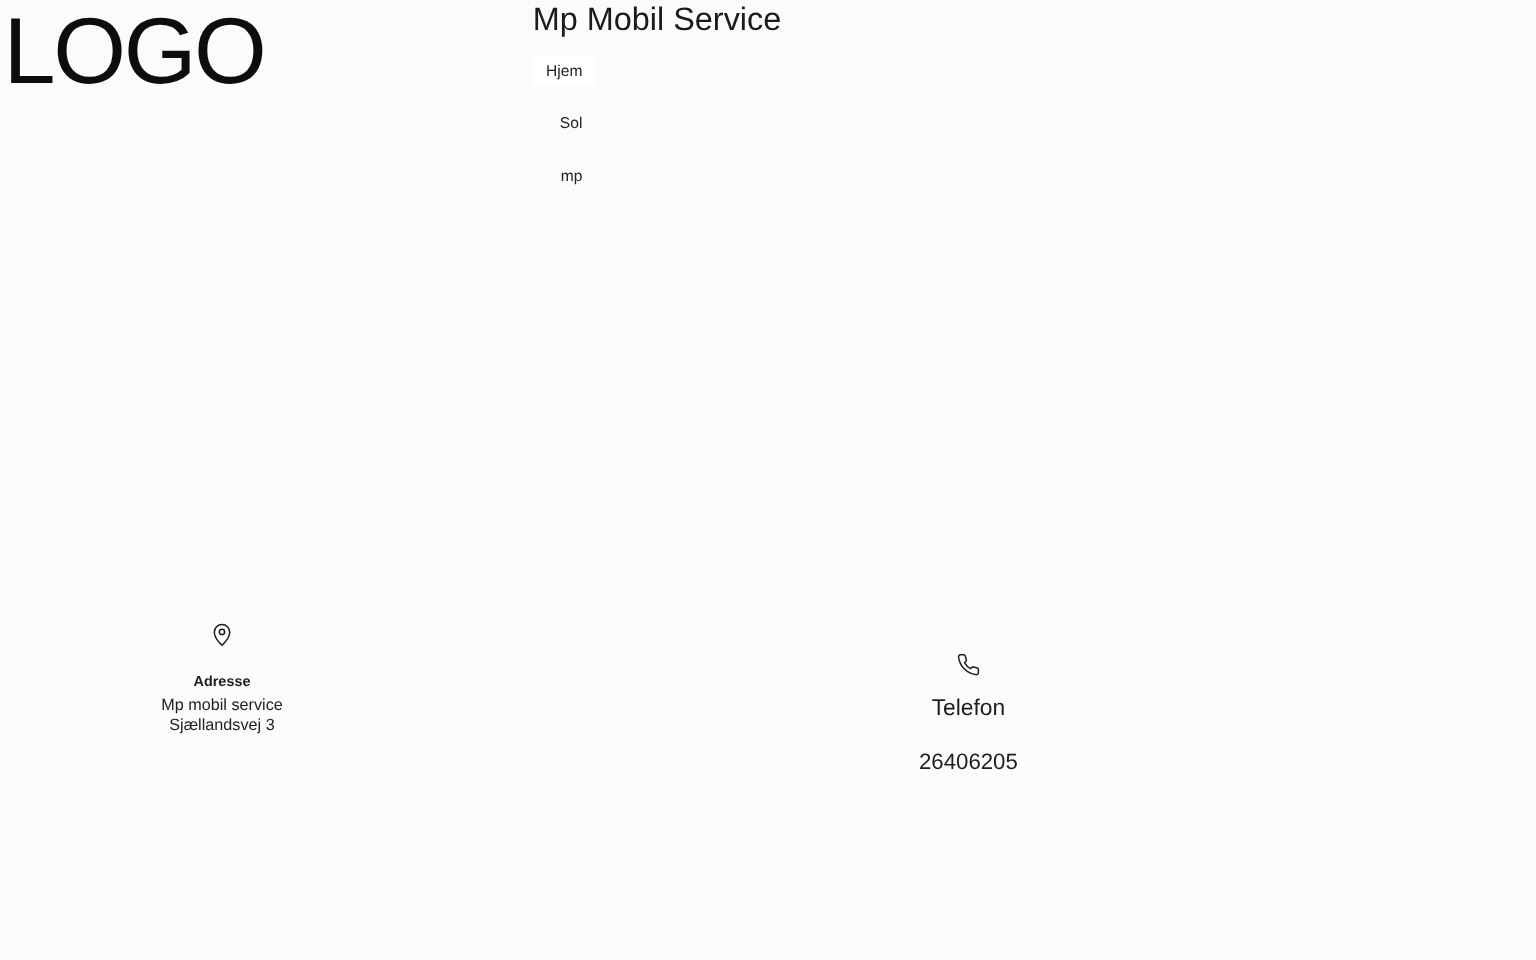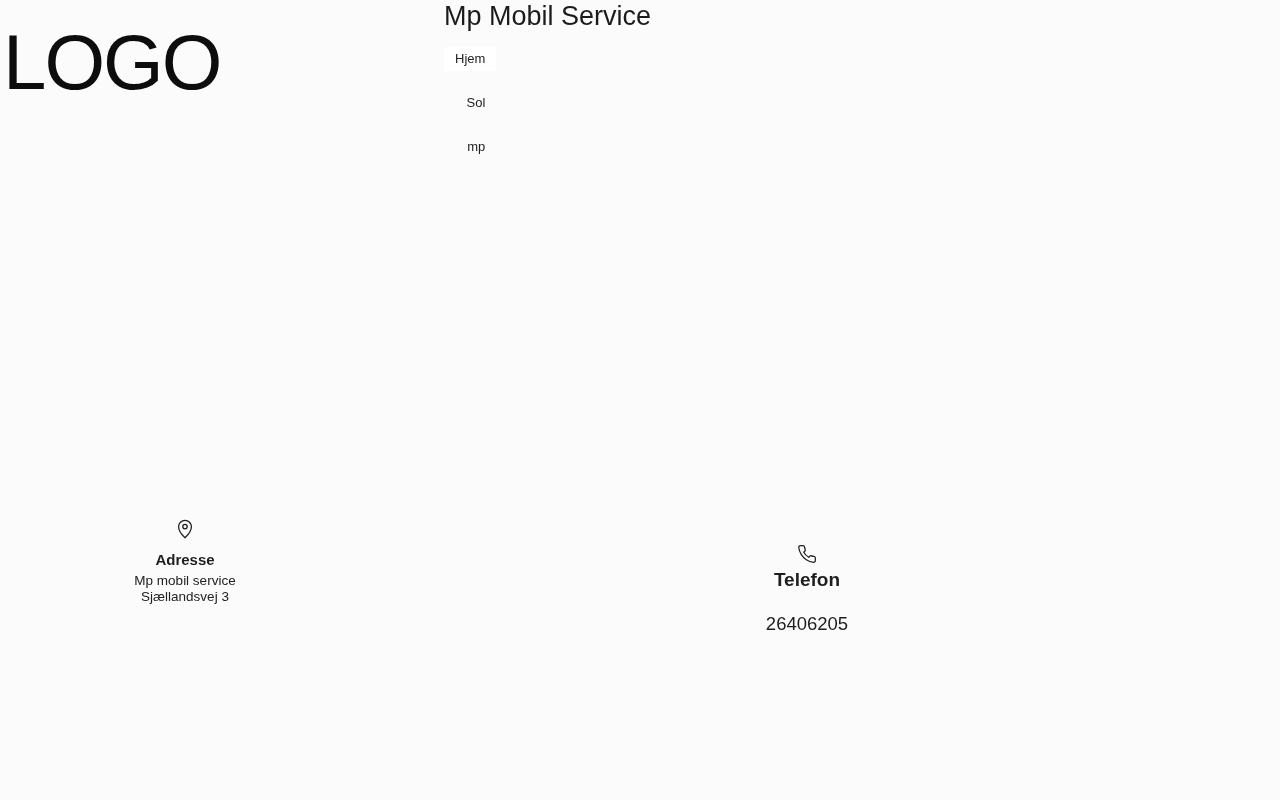--- a/index.html
+++ b/index.html
@@ -6,21 +6,21 @@
   html, body {
     width: 1280px; height: 800px;
     font-family: "Liberation Sans", sans-serif;
     background: #fbfbfb;
     color: #1a1a1a;
     overflow: hidden;
     position: relative;
   }
   .logo {
     position: absolute;
-    left: 3px; top: 23px;
+    left: 3px; top: 3px;
     font-size: 78px;
     letter-spacing: -2px;
     line-height: 1;
     font-weight: 400;
     color: #0d0d0d;
     text-decoration: none;
     cursor: pointer;
   }
   .page-title {
     position: absolute;
@@ -52,34 +52,35 @@
     position: absolute;
     text-align: center;
     color: #1e1e1e;
   }
   .address-col { left: 0px; top: 518px; width: 370px; }
   .phone-col  { left: 622px; top: 544px; width: 370px; }
   .contact-icon { display: inline-block; color: #1e1e1e; }
   .address-col .contact-icon svg { width: 22px; height: 22px; display: block; }
   .phone-col .contact-icon svg { width: 20px; height: 20px; display: block; }
   .address-heading {
-    margin-top: 6px;
-    font-size: 15px;
+    margin-top: 16px;
+    font-size: 12px;
     font-weight: 700;
     line-height: 1.3;
   }
   .address-lines {
     margin-top: 3px;
     font-size: 13.5px;
     line-height: 16.5px;
     color: #222222;
   }
   .phone-heading {
+    margin-top: 10px;
     font-size: 19px;
-    font-weight: 700;
+    font-weight: 400;
     line-height: 1.25;
   }
   .phone-number {
     margin-top: 20px;
     font-size: 18.5px;
     font-weight: 400;
     line-height: 1.25;
     color: #1e1e1e;
   }
 </style>

